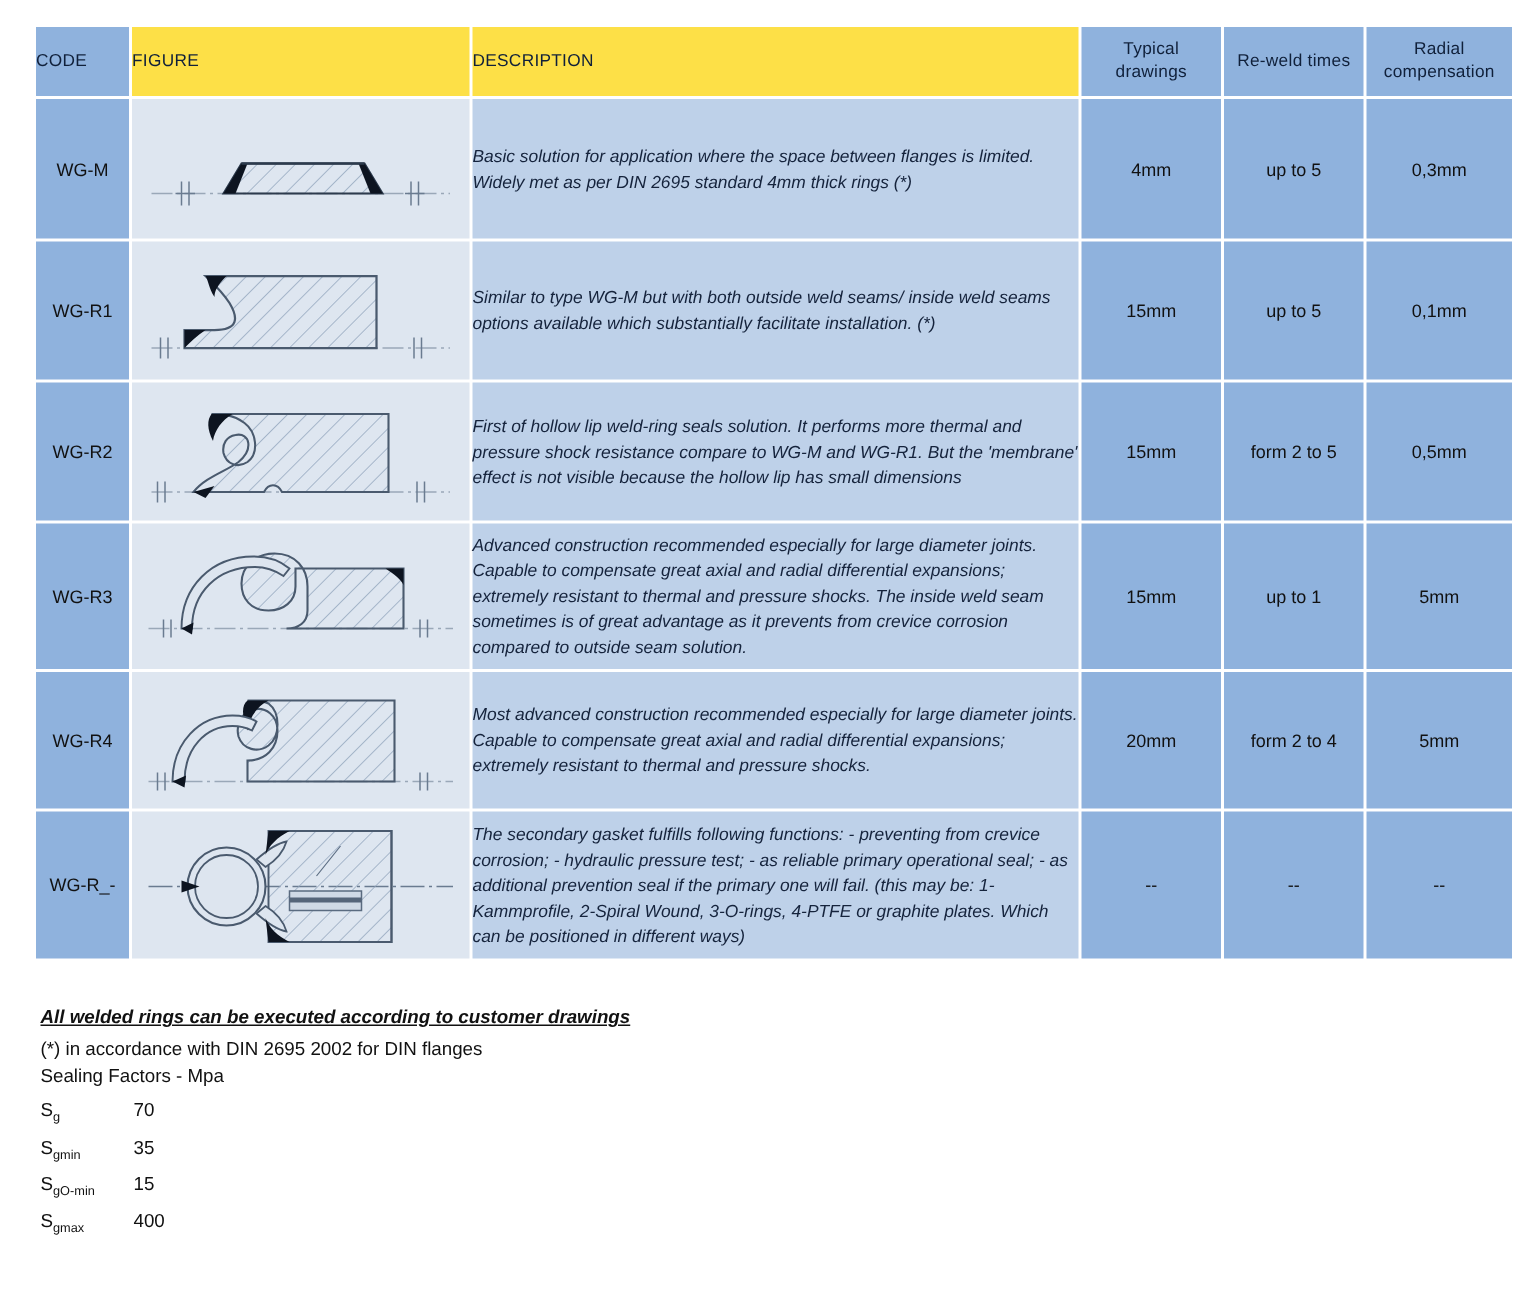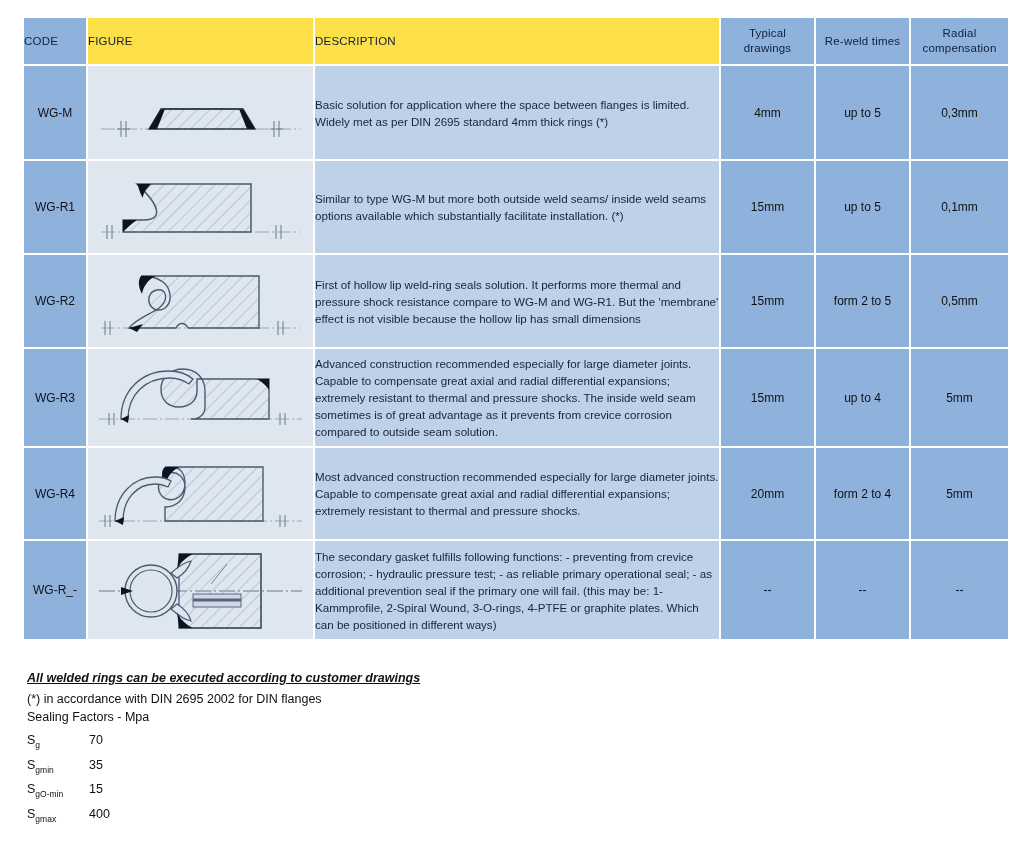--- a/index.html
+++ b/index.html
@@ -67,20 +67,21 @@
     background: #DEE6F0;
     text-align: center;
   }
   td.desc {
     background: #BED1E9;
     font-size: 11.6px;
     line-height: 17px;
     text-align: left;
     padding: 0 8px 0 7px;
     color: #15233c;
+    font-style: italic;
   }
   td.val {
     background: #8FB2DD;
     font-size: 12px;
     text-align: center;
     color: #111;
   }
 
   .r1 { height: 93px; }
   .r2 { height: 92px; }
@@ -208,21 +209,21 @@
                 <line x1="19" y1="59" x2="19" y2="73"></line>
               <line x1="183" y1="59" x2="183" y2="73"></line>
                 <line x1="188" y1="59" x2="188" y2="73"></line>
             </g>
             <path d="M44 18 L158 18 L158 66 L30 66 L30 54 L50 54
                      C 66 54 66 46 60 36 C 54 27 48 22 44 18 Z" fill="url(#h45)" stroke="#4a5a6e" stroke-width="1.5"></path>
             <path d="M44 18 L58 18 C 52 24 50 28 50 32 C 46 26 46 21 44 18 Z" fill="#0d1420"></path>
             <path d="M30 66 L30 54 L44 54 C 38 58 34 62 30 66 Z" fill="#0d1420"></path>
           </svg>
         </td>
-        <td class="desc">Similar to type WG-M but more both outside weld seams/ inside weld seams options available which substantially facilitate installation. (*)</td>
+        <td class="desc">Similar to type WG-M but with both outside weld seams/ inside weld seams options available which substantially facilitate installation. (*)</td>
         <td class="val">15mm</td>
         <td class="val">up to 5</td>
         <td class="val">0,1mm</td>
       </tr>
 
       <tr class="r3">
         <td class="code">WG-R2</td>
         <td class="figure">
           <svg class="fig-svg" width="215" height="82" viewBox="0 0 215 82">
             <line x1="8" y1="68" x2="207" y2="68" stroke="#9aa8b8" stroke-width="1" stroke-dasharray="14,3,2,3"></line>
@@ -263,21 +264,21 @@
                      L176 62 Z" fill="url(#h45)" stroke="#4a5a6e" stroke-width="1.4"></path>
             <path d="M104 22 L176 22 L176 62 L80 62 L80 58 L172 58 L172 26 L104 26 Z" fill="none"></path>
             <path d="M28 62 C 28 34 48 14 76 14 C 86 14 94 17 100 22
                      L96 27 C 90 23 84 21 77 21 C 52 21 35 38 35 62 Z" fill="#dde5ef" stroke="#4a5a6e" stroke-width="1.3"></path>
             <path d="M28 62 L36 58 L35 66 Z" fill="#0d1420"></path>
             <path d="M176 22 L164 22 C 170 26 174 29 176 33 Z" fill="#0d1420"></path>
           </svg>
         </td>
         <td class="desc">Advanced construction recommended especially for large diameter joints. Capable to compensate great axial and radial differential expansions; extremely resistant to thermal and pressure shocks. The inside weld seam sometimes is of great advantage as it prevents from crevice corrosion compared to outside seam solution.</td>
         <td class="val">15mm</td>
-        <td class="val">up to 4</td>
+        <td class="val">up to 1</td>
         <td class="val">5mm</td>
       </tr>
 
       <tr class="r5">
         <td class="code">WG-R4</td>
         <td class="figure">
           <svg class="fig-svg" width="215" height="82" viewBox="0 0 215 82">
             <line x1="6" y1="68" x2="209" y2="68" stroke="#9aa8b8" stroke-width="1" stroke-dasharray="14,3,2,3"></line>
             <g stroke="#6a7b90" stroke-width="1">
               <line x1="12" y1="62" x2="12" y2="74"></line>

